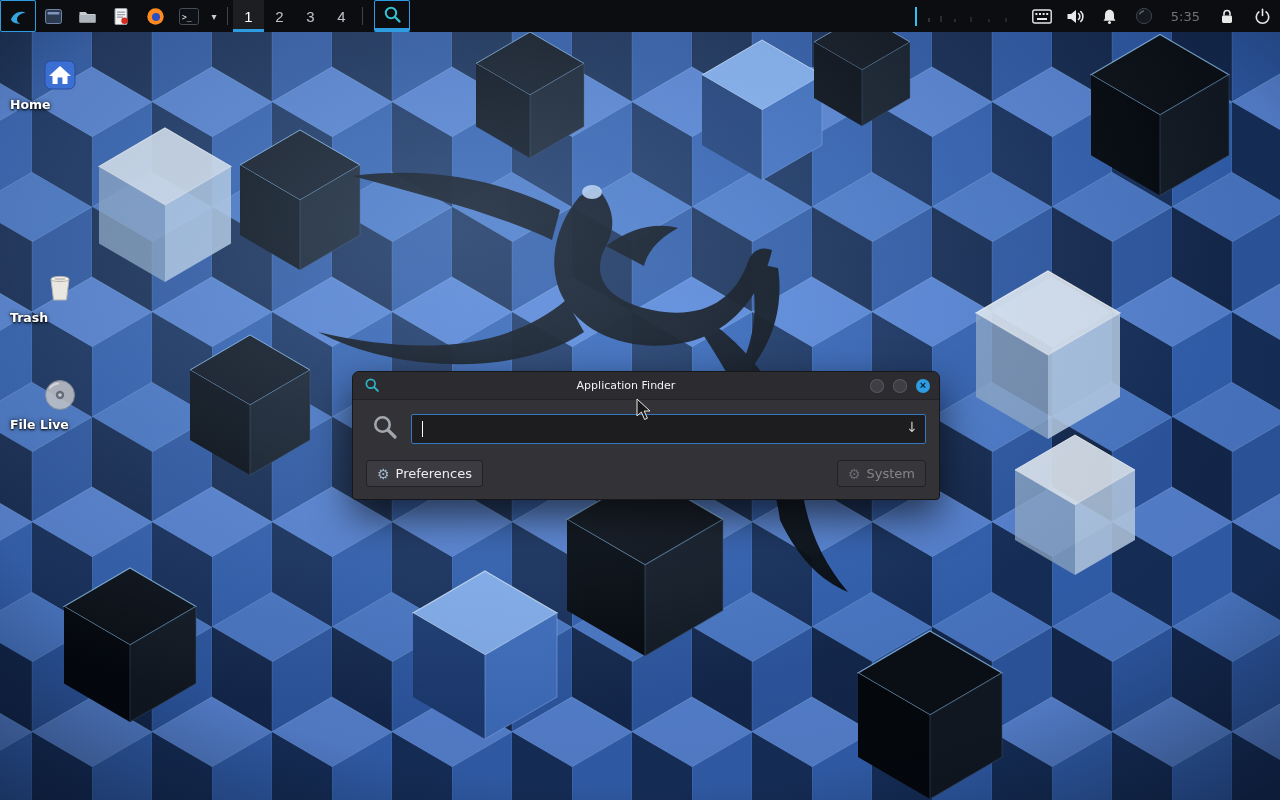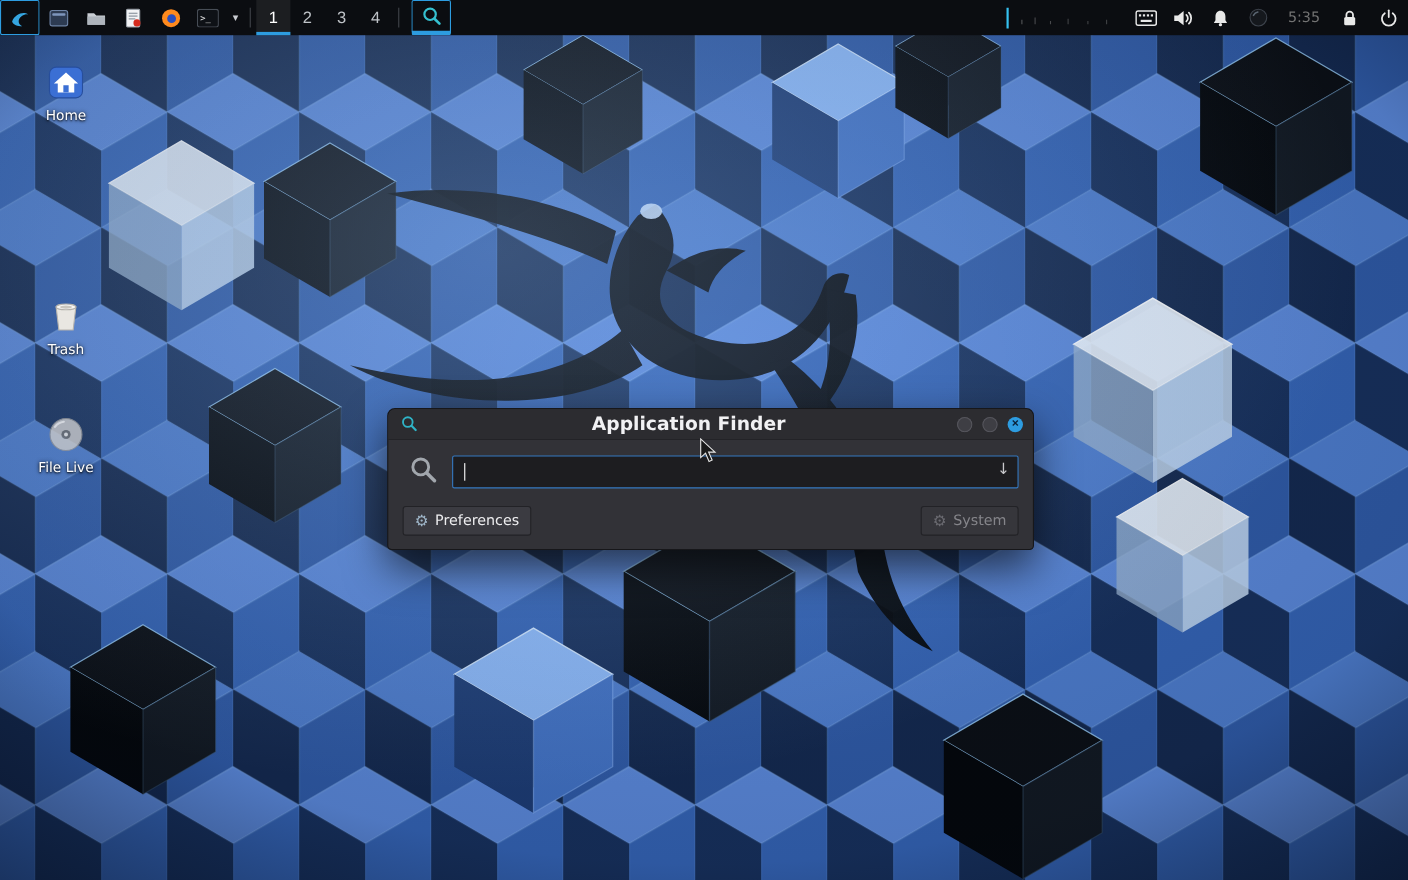--- a/index.html
+++ b/index.html
@@ -22,33 +22,33 @@
   .pager{display:flex;align-items:stretch;}
   .ws{width:31px;display:flex;align-items:center;justify-content:center;color:#bfc3c8;
       font-size:15px;border:none;background:transparent;border-bottom:3px solid transparent;
       border-top:3px solid transparent;box-sizing:border-box;padding:0;}
   .ws.active{color:#ffffff;background:rgba(255,255,255,0.07);border-bottom-color:#2d9ce0;}
   .spacer{flex:1;}
   .graph{display:flex;align-items:center;padding:0 4px;}
   .clock{display:flex;align-items:center;color:#737373;font-size:13px;padding:0 10px;}
 
   
-  .dicon{position:absolute;left:10px;width:100px;text-align:center;z-index:10;}
+  .dicon{position:absolute;left:10px;width:100px;text-align:left;z-index:10;font-weight:bold;}
   .dicon .ic{display:flex;justify-content:center;}
   .dicon .lab{margin-top:5px;font-size:12.5px;color:#ffffff;
               text-shadow:0 1px 2px rgba(0,0,0,0.95),0 0 4px rgba(0,0,0,0.7);}
 
   
   .finder{position:absolute;left:352px;top:371px;width:586px;z-index:60;
           background:#323237;border:1px solid #17171a;border-radius:7px 7px 4px 4px;
           box-shadow:0 16px 38px rgba(0,0,0,0.62);}
   .titlebar{position:relative;height:27px;background:#2c2c30;border-radius:7px 7px 0 0;
             border-bottom:1px solid #232327;display:flex;align-items:center;}
-  .title{position:absolute;left:40px;right:80px;text-align:center;font-weight:bold;
-         font-size:17px;color:#f1f1f3;pointer-events:none;}
+  .title{position:absolute;left:40px;right:80px;text-align:center;font-weight:normal;
+         font-size:11px;color:#f1f1f3;pointer-events:none;}
   .app-ic{position:absolute;left:11px;top:5px;}
   .winbtns{position:absolute;right:9px;top:0;height:27px;display:flex;gap:9px;align-items:center;}
   .wbtn{width:14px;height:14px;border-radius:50%;border:none;padding:0;display:flex;
         align-items:center;justify-content:center;}
   .wbtn.plain{background:#3e3e44;box-shadow:inset 0 0 0 1px #55555c;}
   .wbtn.close{background:#2d9ce0;color:#0a2239;font-size:11px;font-weight:bold;line-height:1;}
   .fbody{padding:10px 13px 12px 13px;}
   .searchrow{display:flex;align-items:center;gap:13px;margin:4px 0 16px 0;}
   .search-ic{margin-left:6px;flex:none;}
   .inputwrap{flex:1;position:relative;height:30px;}

